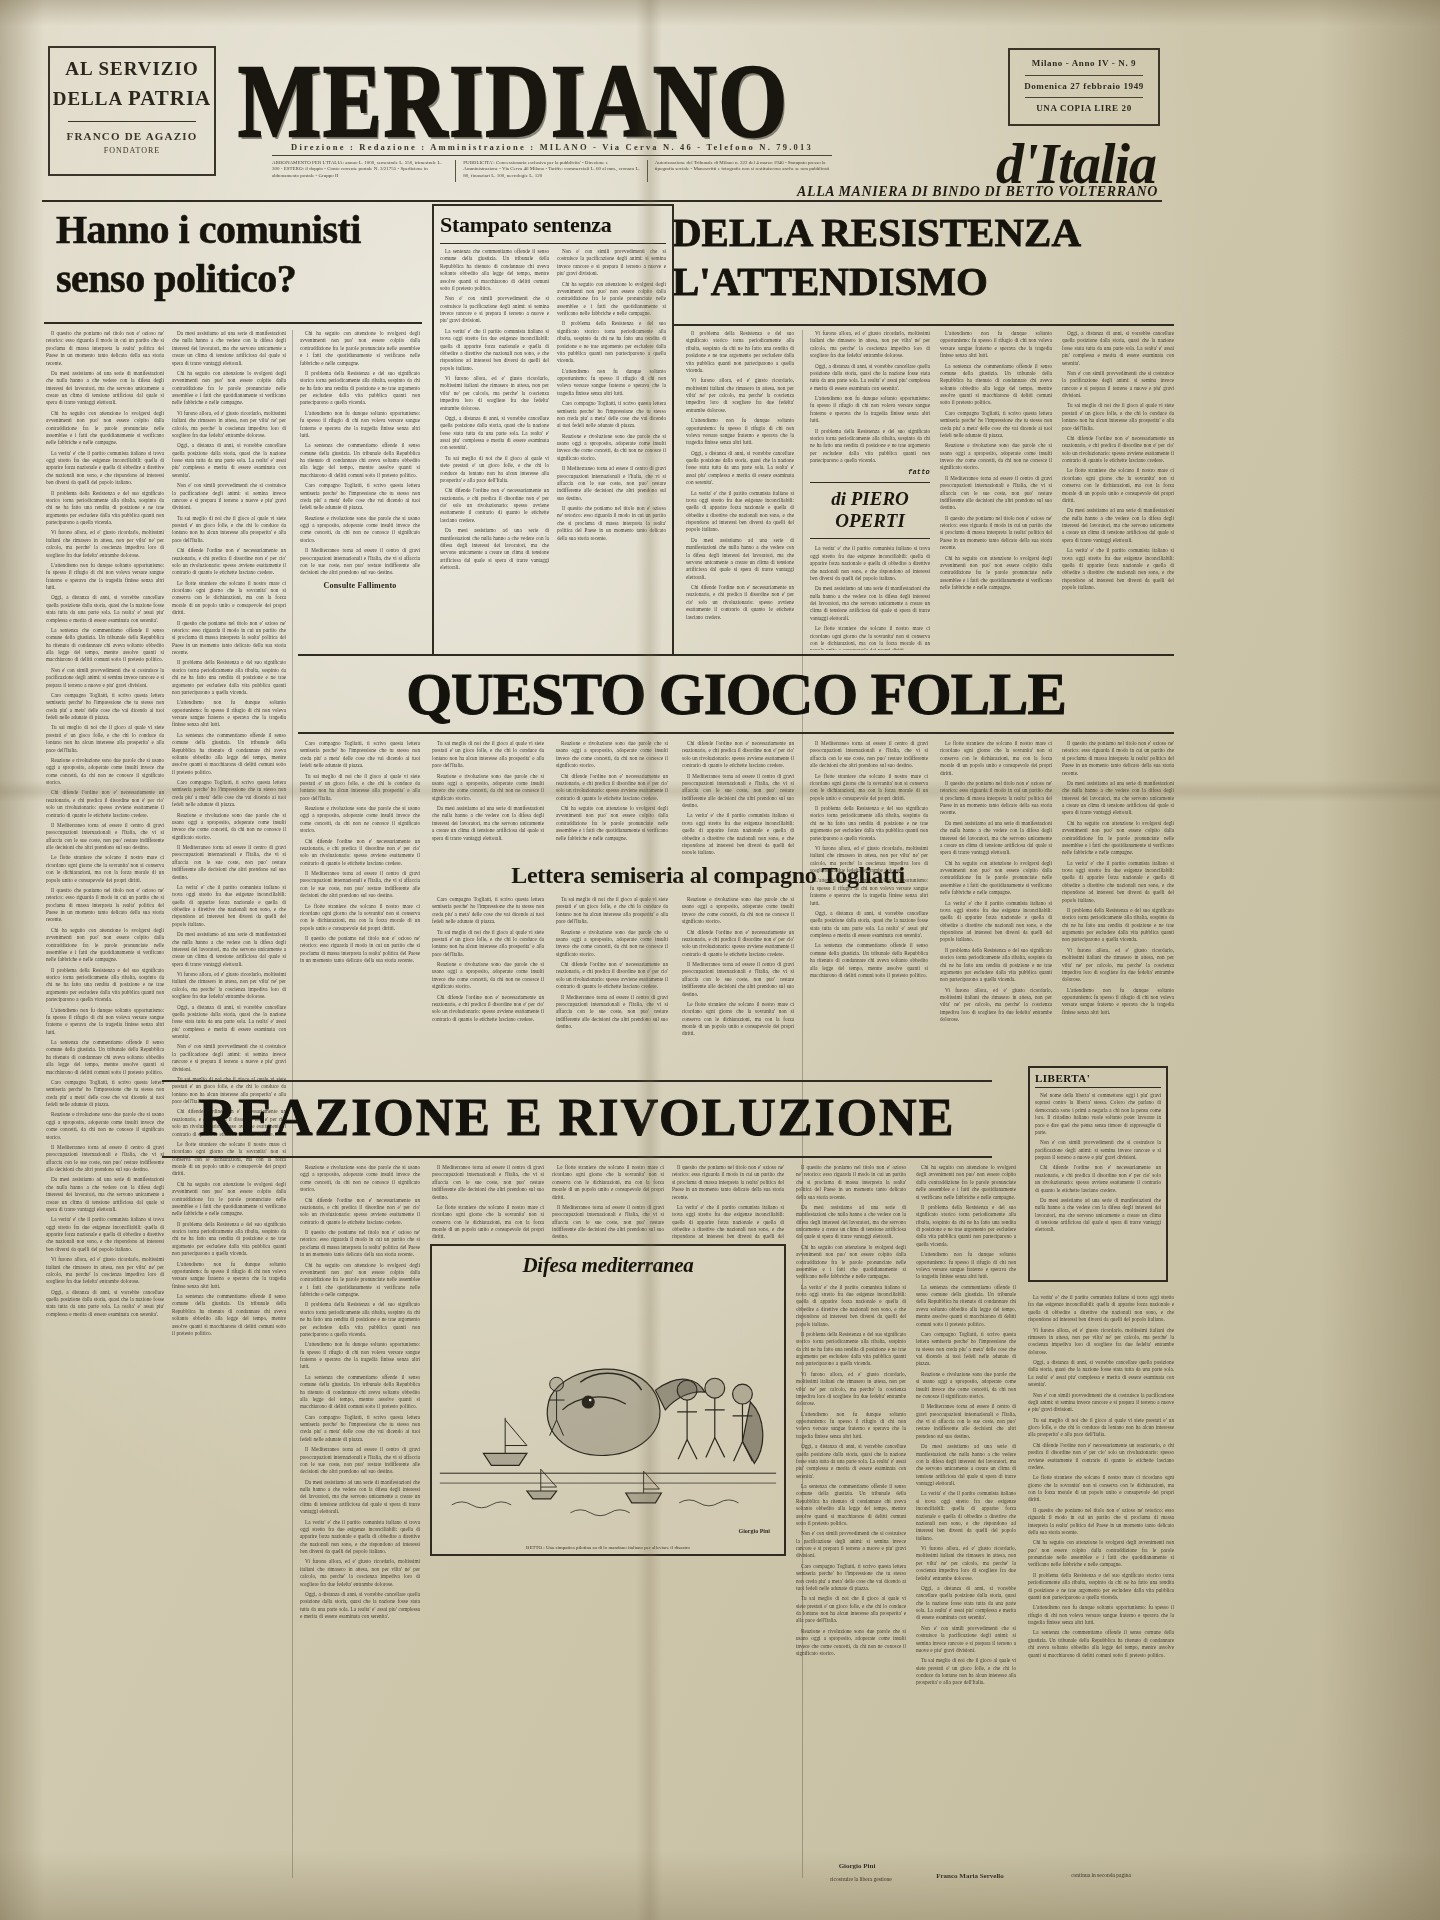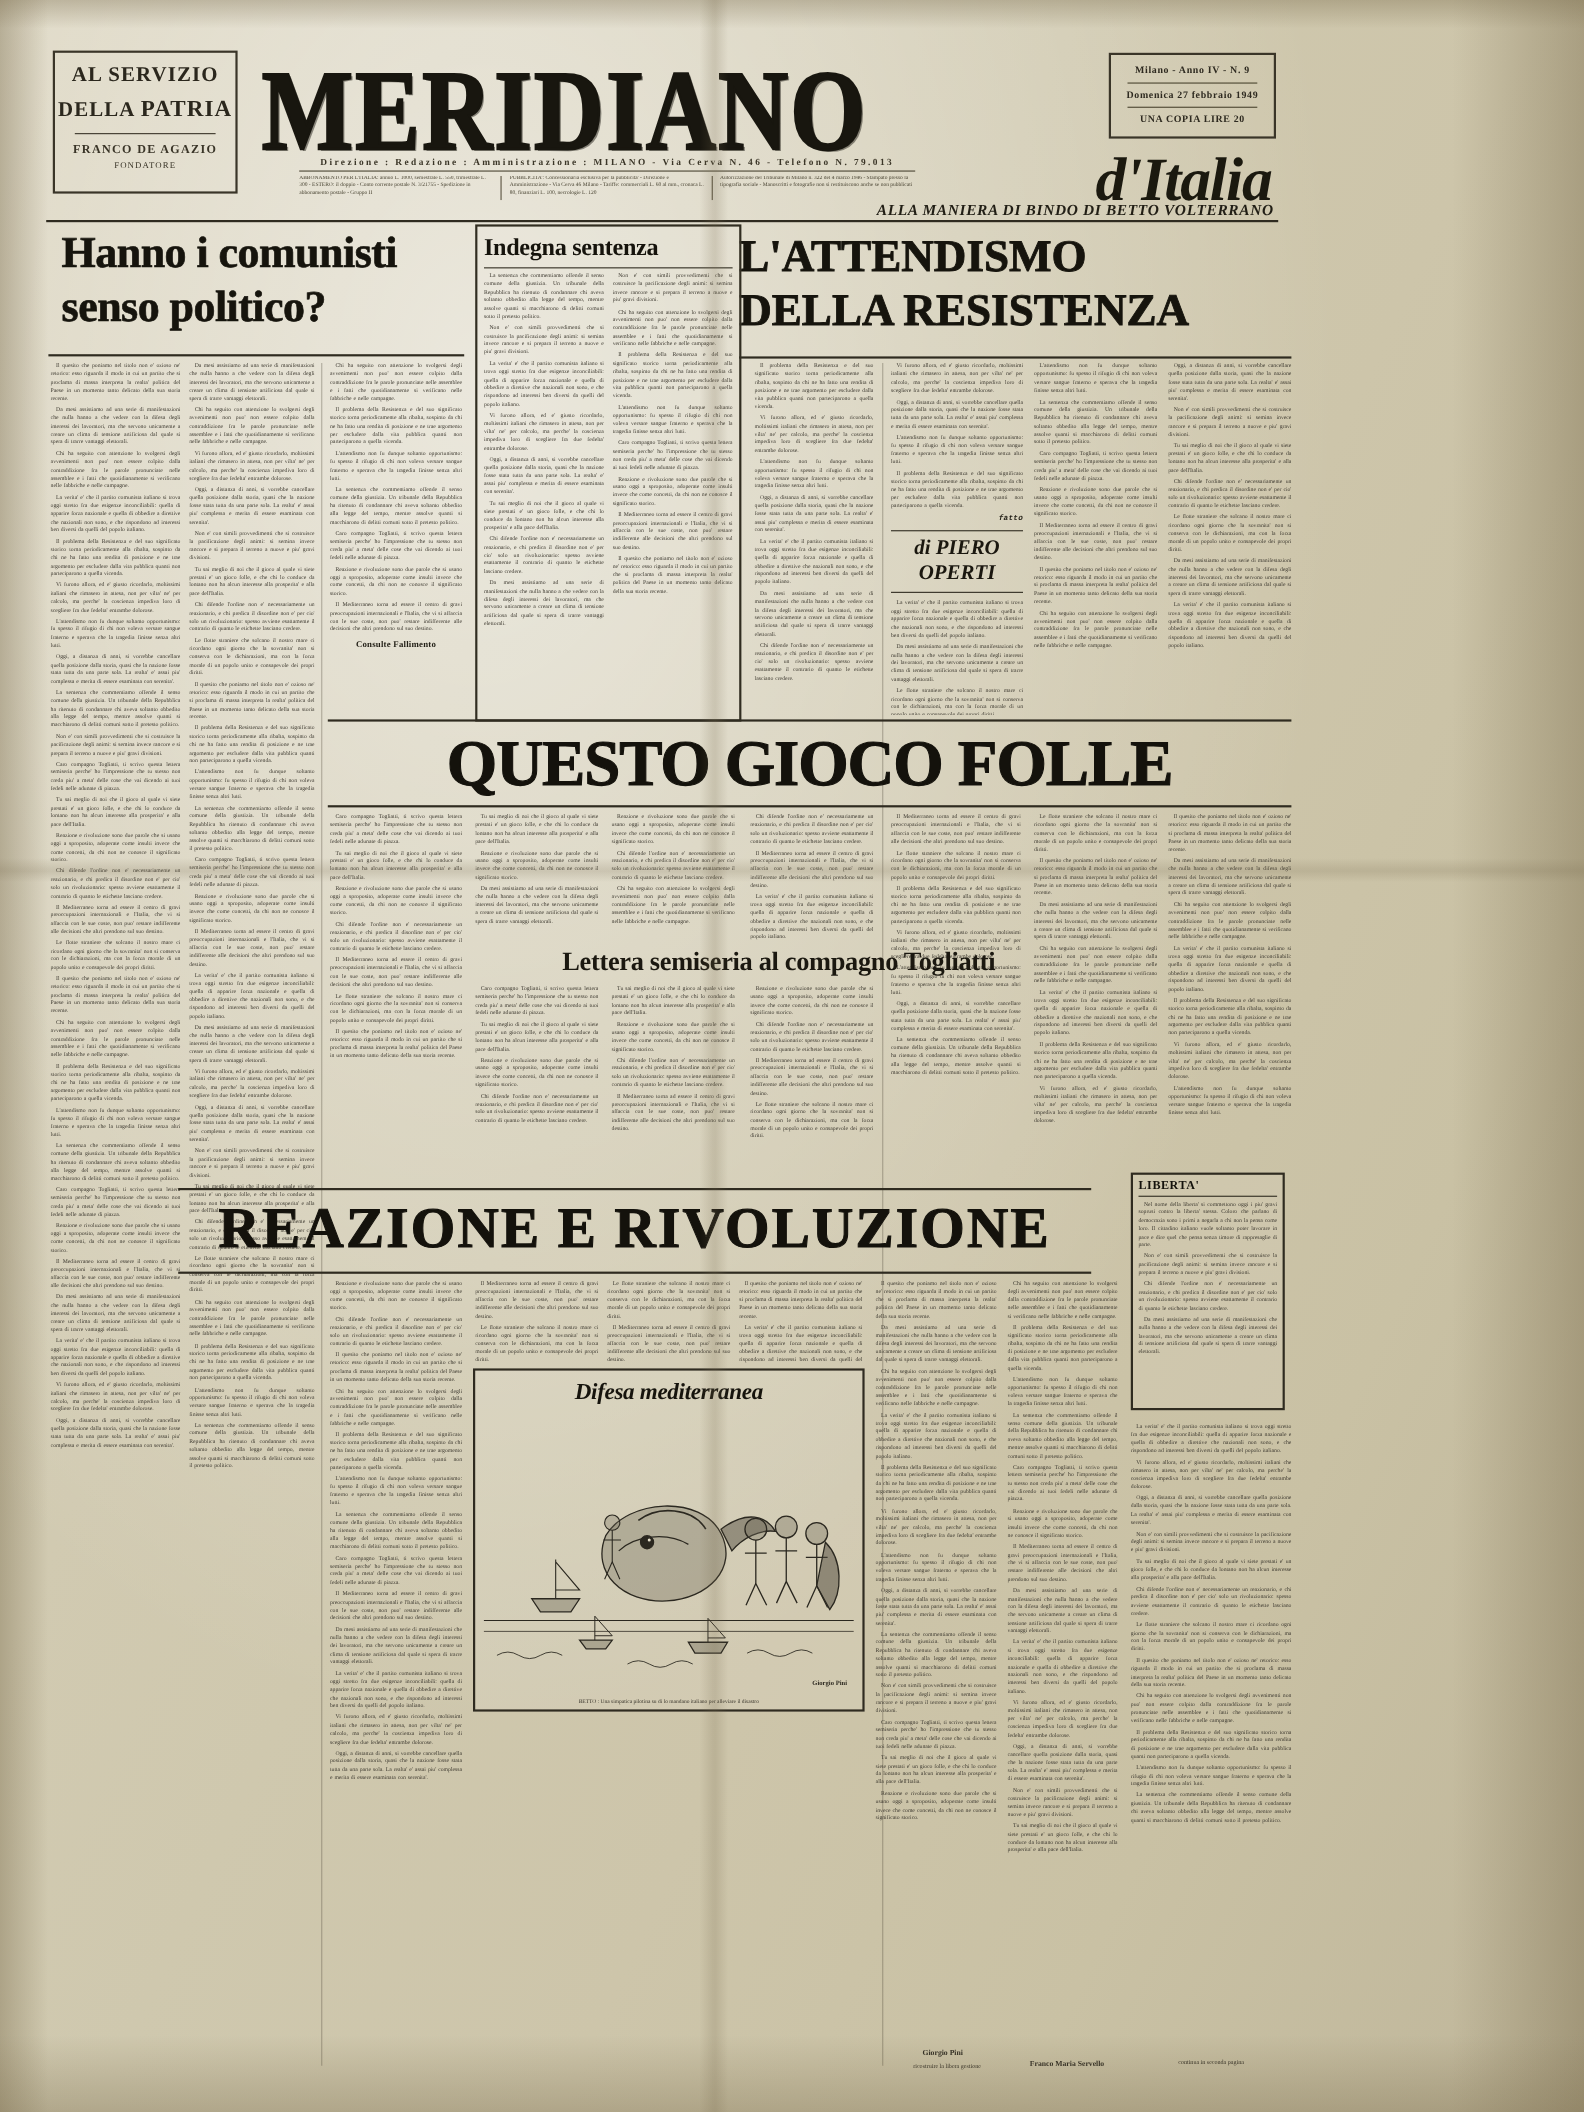--- a/index.html
+++ b/index.html
@@ -452,22 +452,22 @@
       </div>
 
       <div class="kicker">ALLA MANIERA DI BINDO DI BETTO VOLTERRANO</div>
       <div class="strip-rule"></div>
     </div>
 
     <div class="headband">
       <div class="hl-left">Hanno i comunisti senso politico?</div>
       <div class="hl-rule-l"></div>
       <div class="hl-right">
+        <div>DELLA RESISTENZA</div>
         <div>L'ATTENDISMO</div>
-        <div>DELLA RESISTENZA</div>
       </div>
       <div class="hl-rule-r"></div>
     </div>
 
     <div class="vsep" style="left:250px;  top:306px; height:1548px;"></div>
     <div class="vsep" style="left:760px;  top:306px; height:1548px;"></div>
 
     <div class="col" style="left:4px; top:306px; width:118px; height:1548px;">
       <div class="tx">
         <p>Il quesito che poniamo nel titolo non e' ozioso ne' retorico: esso riguarda il modo in cui un partito che si proclama di massa interpreta la realta' politica del Paese in un momento tanto delicato della sua storia recente.</p>
@@ -540,21 +540,21 @@
         <p>L'attendismo non fu dunque soltanto opportunismo: fu spesso il rifugio di chi non voleva versare sangue fraterno e sperava che la tragedia finisse senza altri lutti.</p>
         <p>La sentenza che commentiamo offende il senso comune della giustizia. Un tribunale della Repubblica ha ritenuto di condannare chi aveva soltanto obbedito alla legge del tempo, mentre assolve quanti si macchiarono di delitti comuni sotto il pretesto politico.</p>
         <p>Caro compagno Togliatti, ti scrivo questa lettera semiseria perche' ho l'impressione che tu stesso non creda piu' a meta' delle cose che vai dicendo ai tuoi fedeli nelle adunate di piazza.</p>
         <p>Reazione e rivoluzione sono due parole che si usano oggi a sproposito, adoperate come insulti invece che come concetti, da chi non ne conosce il significato storico.</p>
         <p>Il Mediterraneo torna ad essere il centro di gravi preoccupazioni internazionali e l'Italia, che vi si affaccia con le sue coste, non puo' restare indifferente alle decisioni che altri prendono sul suo destino.</p>
       </div>
       <div class="subhead">Consulte Fallimento</div>
     </div>
 
     <div class="boxed">
-      <div class="boxed-title">Indegna sentenza</div>
+      <div class="boxed-title">Stampato sentenza</div>
       <div class="boxed-rule"></div>
       <div style="display:flex; gap:8px; height:400px; overflow:hidden;">
         <div class="tx" style="flex:1;">
           <p>La sentenza che commentiamo offende il senso comune della giustizia. Un tribunale della Repubblica ha ritenuto di condannare chi aveva soltanto obbedito alla legge del tempo, mentre assolve quanti si macchiarono di delitti comuni sotto il pretesto politico.</p>
           <p>Non e' con simili provvedimenti che si costruisce la pacificazione degli animi: si semina invece rancore e si prepara il terreno a nuove e piu' gravi divisioni.</p>
           <p>La verita' e' che il partito comunista italiano si trova oggi stretto fra due esigenze inconciliabili: quella di apparire forza nazionale e quella di obbedire a direttive che nazionali non sono, e che rispondono ad interessi ben diversi da quelli del popolo italiano.</p>
           <p>Vi furono allora, ed e' giusto ricordarlo, moltissimi italiani che rimasero in attesa, non per vilta' ne' per calcolo, ma perche' la coscienza impediva loro di scegliere fra due fedelta' entrambe dolorose.</p>
           <p>Oggi, a distanza di anni, si vorrebbe cancellare quella posizione dalla storia, quasi che la nazione fosse stata tutta da una parte sola. La realta' e' assai piu' complessa e merita di essere esaminata con serenita'.</p>
           <p>Tu sai meglio di noi che il gioco al quale vi siete prestati e' un gioco folle, e che chi lo conduce da lontano non ha alcun interesse alla prosperita' e alla pace dell'Italia.</p>
           <p>Chi difende l'ordine non e' necessariamente un reazionario, e chi predica il disordine non e' per cio' solo un rivoluzionario: spesso avviene esattamente il contrario di quanto le etichette lasciano credere.</p>

